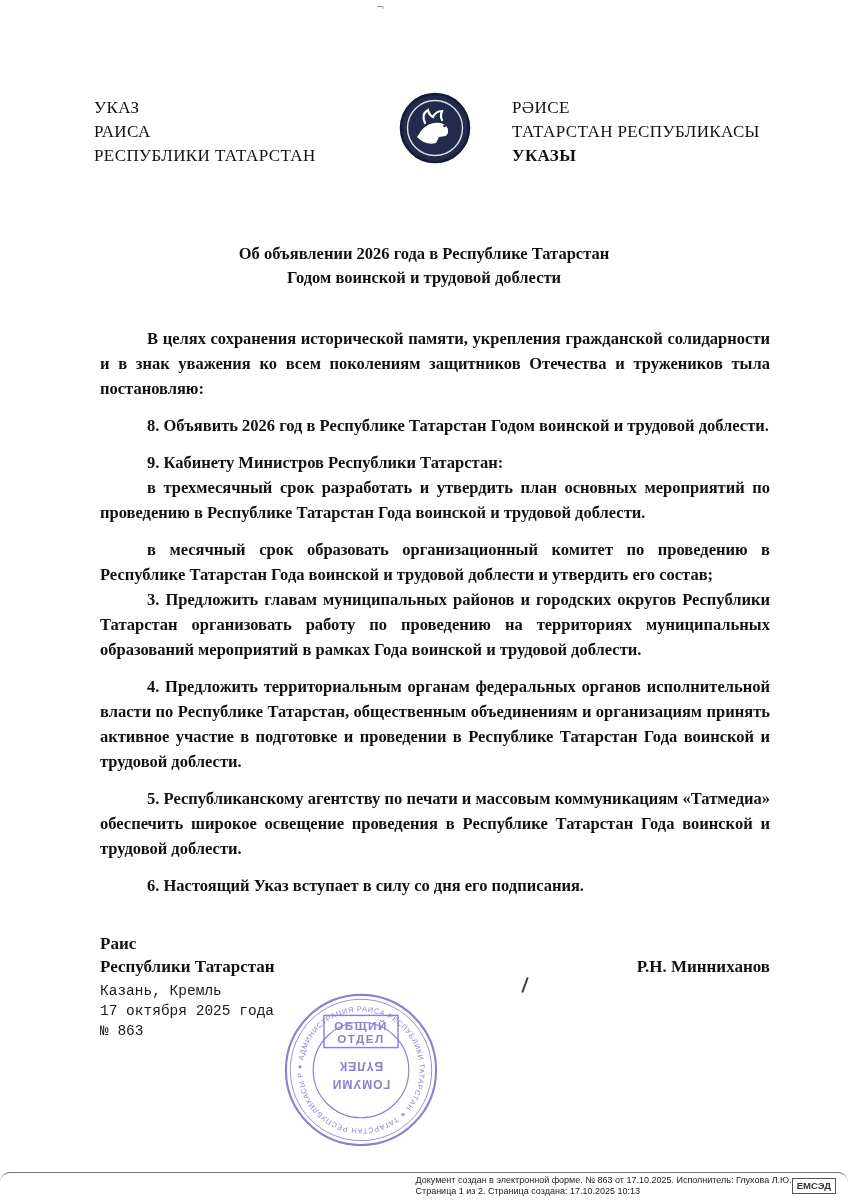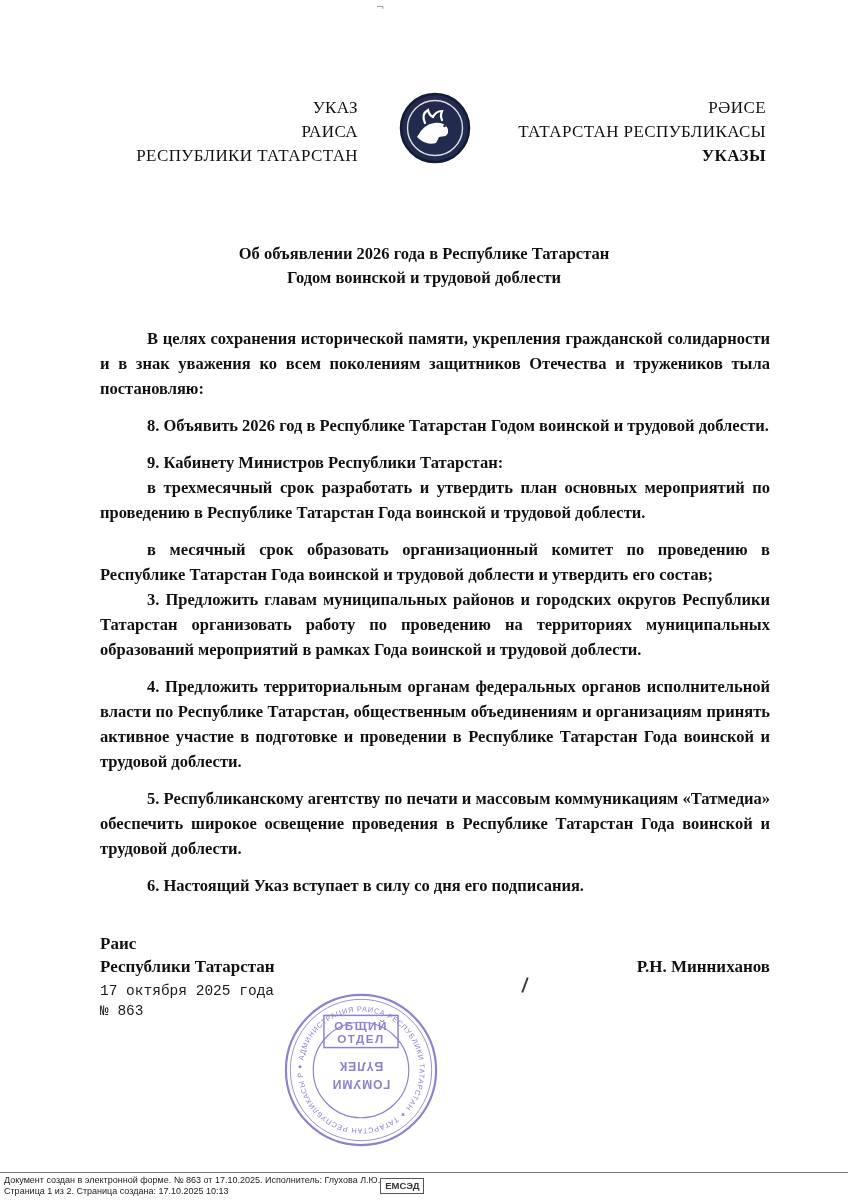--- a/index.html
+++ b/index.html
@@ -2,21 +2,21 @@
 <html><head>
 <meta charset="utf-8">
 <style>
   html,body{margin:0;padding:0;background:#ececec;}
   .page{
     position:relative;width:848px;height:1200px;margin:0 auto;background:#ffffff;
     font-family:"Liberation Serif",serif;color:#111;overflow:hidden;
   }
   
   .header{display:flex;justify-content:space-between;align-items:flex-start;padding:96px 82px 0 94px;}
-  .header-col{text-align:right;font-size:17px;line-height:24px;letter-spacing:.4px;}
+  .header-col{text-align:left;font-size:17px;line-height:24px;letter-spacing:.4px;}
   .header-left{width:264px;}
   .header-right{width:254px;}
   .hl-bold{font-weight:bold;}
   .emblem{width:72px;height:72px;margin-top:-4px;flex:0 0 auto;}
   
   .title{margin-top:74px;text-align:center;font-weight:bold;font-size:16.5px;line-height:24px;}
   
   .bodytext{margin:36px 78px 0 100px;font-size:16.5px;line-height:25px;font-weight:bold;}
   .para{margin:0;text-align:justify;text-indent:47px;}
   .gap{margin-bottom:12px;}
@@ -26,22 +26,22 @@
   .sig-left{text-align:left;}
   .sig-meta{font-family:"Liberation Mono","DejaVu Sans Mono",monospace;font-size:14.5px;line-height:20px;margin-top:3px;color:#1a1a1a;}
   
   .stamp{position:absolute;left:283px;top:992px;width:156px;height:156px;mix-blend-mode:multiply;opacity:.88;pointer-events:none;}
   .stamp text{font-family:"Liberation Sans",sans-serif;}
   
   .artifact-top{position:absolute;left:376px;top:2px;font-size:10px;color:#9a9a9a;font-family:"DejaVu Sans",sans-serif;}
   .artifact-slash{position:absolute;left:524px;top:977px;width:2px;height:16px;background:#3c3c3c;transform:rotate(20deg);}
   
   .footer{position:absolute;left:0;right:0;bottom:0;border-top:1px solid #767676;background:#fff;
-    display:flex;justify-content:flex-start;align-items:center;padding:2px 6px 3px 4px;
-    font-family:"Liberation Sans",sans-serif;}
+    display:flex;justify-content:flex-end;align-items:center;padding:2px 6px 3px 4px;
+    font-family:"Liberation Sans",sans-serif;border-radius:10px;}
   .footer-text{font-size:9px;line-height:11px;color:#222;}
   .footer-badge{border:1px solid #555;font-size:9.5px;line-height:12px;padding:1px 4px;color:#333;margin-right:6px;font-weight:bold;}
 </style>
 </head>
 <body>
 
 <div class="page">
 
   <div class="artifact-top">¬</div>
 
@@ -87,20 +87,21 @@
 
   <div class="signature">
     <div class="sig-row">
       <div class="sig-left">
         <div>Раис</div>
         <div>Республики Татарстан</div>
       </div>
       <div class="sig-name">Р.Н. Минниханов</div>
     </div>
     <div class="sig-meta">
+      <div>Казань, Кремль</div>
       <div>17 октября 2025 года</div>
       <div>№ 863</div>
     </div>
   </div>
 
   <div class="stamp">
     <svg viewBox="0 0 160 160" width="156" height="156">
       <defs>
         <path id="stamp-ring" d="M 80,80 m -60,0 a 60,60 0 1,1 120,0 a 60,60 0 1,1 -120,0"></path>
       </defs>

